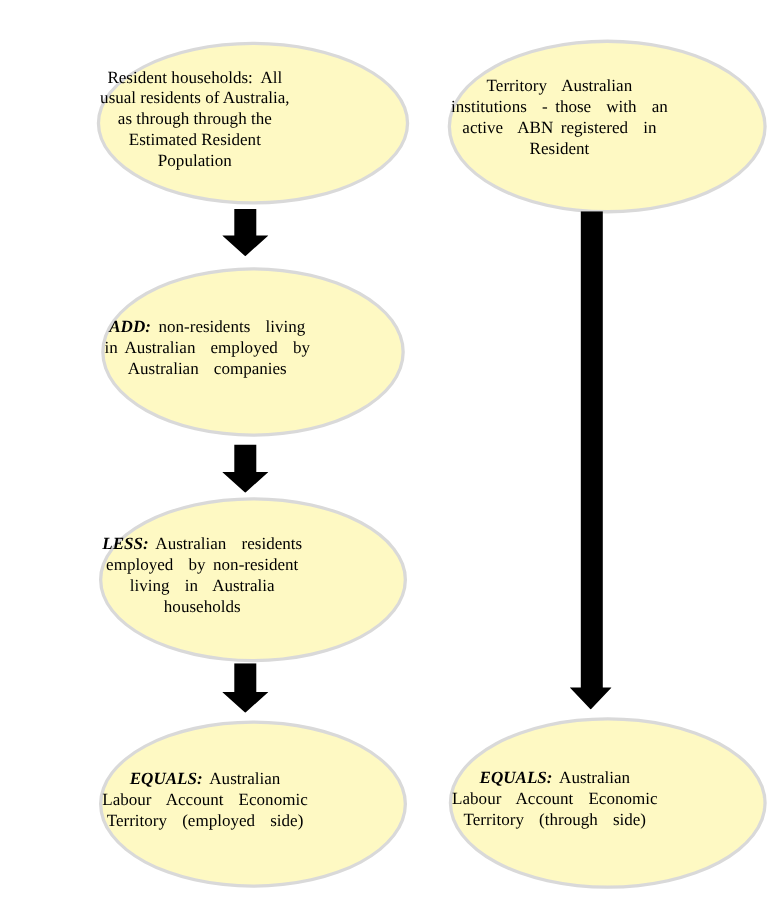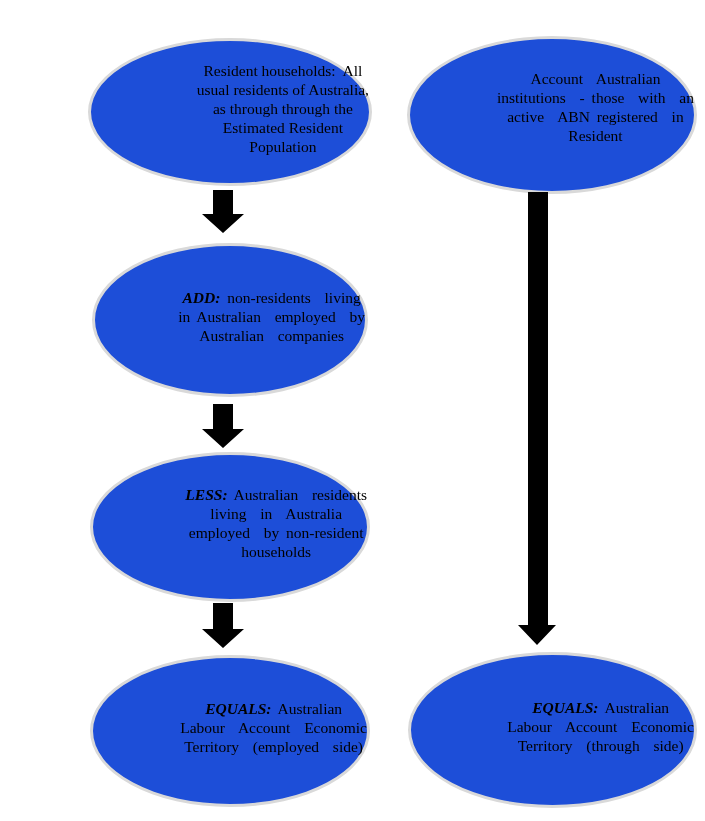--- a/index.html
+++ b/index.html
@@ -10,24 +10,24 @@
     background: #ffffff;
     font-family: "Liberation Serif", "DejaVu Serif", serif;
     color: #000000;
     overflow: hidden;
   }
   .ellipse {
     position: absolute;
     box-sizing: border-box;
     border: 3px solid #d9d9d9;
     border-radius: 50%;
-    background: #1d4ed8;
+    background: #fef9c3;
     display: flex;
     align-items: center;
-    justify-content: flex-end;
+    justify-content: flex-start;
     text-align: center;
   }
   .label {
     font-size: 15.5px;
     line-height: 19px;
     transform: translateY(-4px);
   }
   .label .line { white-space: pre; }
   .justified .line { word-spacing: 3px; }
   .bold { font-weight: bold; font-style: italic; }
@@ -61,41 +61,41 @@
     </div>
   </div>
 
   <svg class="arrow" style="left:202px; top:404px;" width="42" height="44" viewBox="0 0 42 44">
     <polygon points="11,0 31,0 31,25 42,25 21,44 0,25 11,25" fill="#000000"></polygon>
   </svg>
 
   <div class="ellipse justified" style="left:90px; top:452px; width:280px; height:150px;">
     <div class="label">
       <div class="line"><span class="bold">LESS:</span><span> Australian  residents</span></div>
+      <div class="line">employed  by non-resident</div>
       <div class="line">living  in  Australia</div>
-      <div class="line">employed  by non-resident</div>
       <div class="line">households</div>
     </div>
   </div>
 
   <svg class="arrow" style="left:202px; top:603px;" width="42" height="45" viewBox="0 0 42 45">
     <polygon points="11,0 31,0 31,26 42,26 21,45 0,26 11,26" fill="#000000"></polygon>
   </svg>
 
   <div class="ellipse justified" style="left:90px; top:655px; width:280px; height:152px;">
     <div class="label">
       <div class="line"><span class="bold">EQUALS:</span><span> Australian</span></div>
       <div class="line">Labour  Account  Economic</div>
       <div class="line">Territory  (employed  side)</div>
     </div>
   </div>
 
   <div class="ellipse justified" style="left:407px; top:36px; width:290px; height:158px;">
     <div class="label lift">
-      <div class="line">Account  Australian</div>
+      <div class="line">Territory  Australian</div>
       <div class="line">institutions  - those  with  an</div>
       <div class="line">active  ABN registered  in</div>
       <div class="line">Resident</div>
     </div>
   </div>
 
   <svg class="arrow" style="left:518px; top:192px;" width="38" height="453" viewBox="0 0 38 453">
     <polygon points="10,0 30,0 30,433 38,433 19,453 0,433 10,433" fill="#000000"></polygon>
   </svg>
 

